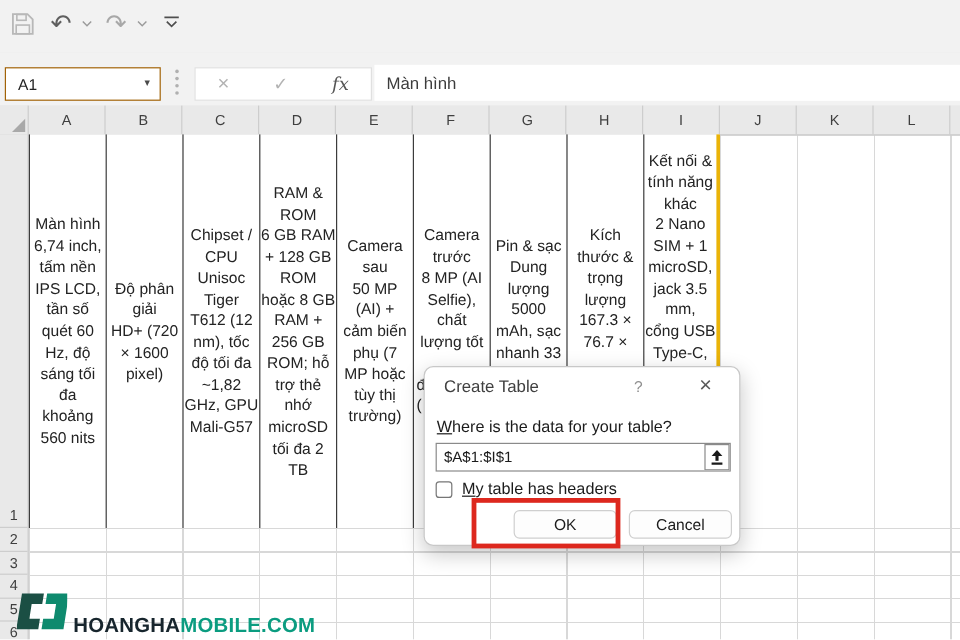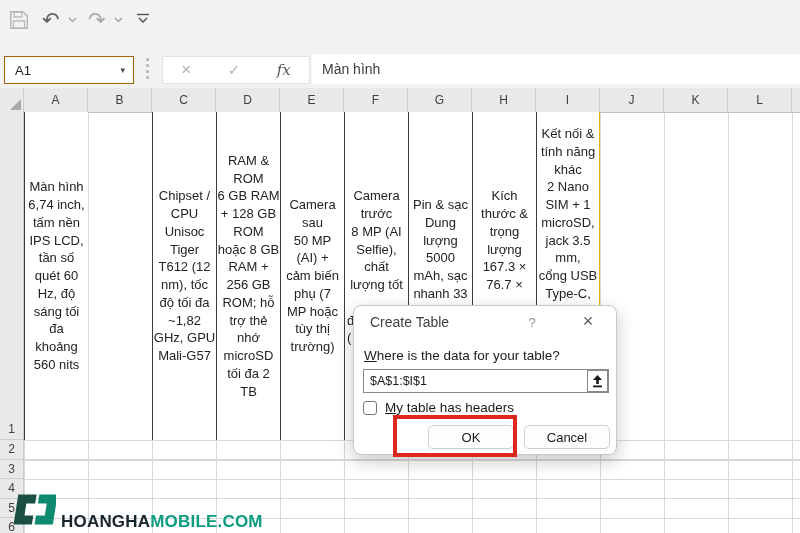--- a/index.html
+++ b/index.html
@@ -42,21 +42,21 @@
       font-size:12px;color:#3f3f3f;}
   .rh.r1{height:328px;align-items:flex-end;padding-bottom:3px;}
   .rh.rs{height:19.5px;}
   .vlines{position:absolute;left:24px;top:24px;width:776px;height:421px;
           background:repeating-linear-gradient(to right,#d8d8d8 0 1px,transparent 1px 64px);}
   .hlines{position:absolute;left:24px;top:352px;width:776px;height:93px;
           background:repeating-linear-gradient(to bottom,#d8d8d8 0 1px,transparent 1px 19.5px);}
 
   .cell{position:absolute;top:24px;height:328px;width:64px;box-sizing:border-box;background:#fff;
         border-left:1px solid #3c3c3c;display:flex;flex-direction:column;justify-content:center;align-items:center;}
-  .cell.last{border-right:1px solid #eab308;}
+  .cell.last{border-right:3px solid #eab308;}
   .cA{left:24px}.cB{left:88px}.cC{left:152px}.cD{left:216px}.cE{left:280px}.cF{left:344px}.cG{left:408px}.cH{left:472px}.cI{left:536px}
   .cl{height:17.75px;line-height:17.75px;font-size:13px;color:#232323;white-space:nowrap;}
 
   
   .wm{position:absolute;left:14px;top:486px;display:flex;align-items:center;}
   .wm-text{margin-left:5px;font-size:17px;font-weight:800;letter-spacing:.2px;white-space:nowrap;margin-top:26px;}
   .wm-dark{color:#17252d;}
   .wm-teal{color:#0b9c80;}
 
   
@@ -173,20 +173,27 @@
       <div class="cl">tấm nền</div>
       <div class="cl">IPS LCD,</div>
       <div class="cl">tần số</div>
       <div class="cl">quét 60</div>
       <div class="cl">Hz, độ</div>
       <div class="cl">sáng tối</div>
       <div class="cl">đa</div>
       <div class="cl">khoảng</div>
       <div class="cl">560 nits</div>
     </div>
+    <div class="cell cB">
+      <div class="cl">Độ phân</div>
+      <div class="cl">giải</div>
+      <div class="cl">HD+ (720</div>
+      <div class="cl">× 1600</div>
+      <div class="cl">pixel)</div>
+    </div>
     <div class="cell cC">
       <div class="cl">Chipset /</div>
       <div class="cl">CPU</div>
       <div class="cl">Unisoc</div>
       <div class="cl">Tiger</div>
       <div class="cl">T612 (12</div>
       <div class="cl">nm), tốc</div>
       <div class="cl">độ tối đa</div>
       <div class="cl">~1,82</div>
       <div class="cl">GHz, GPU</div>

